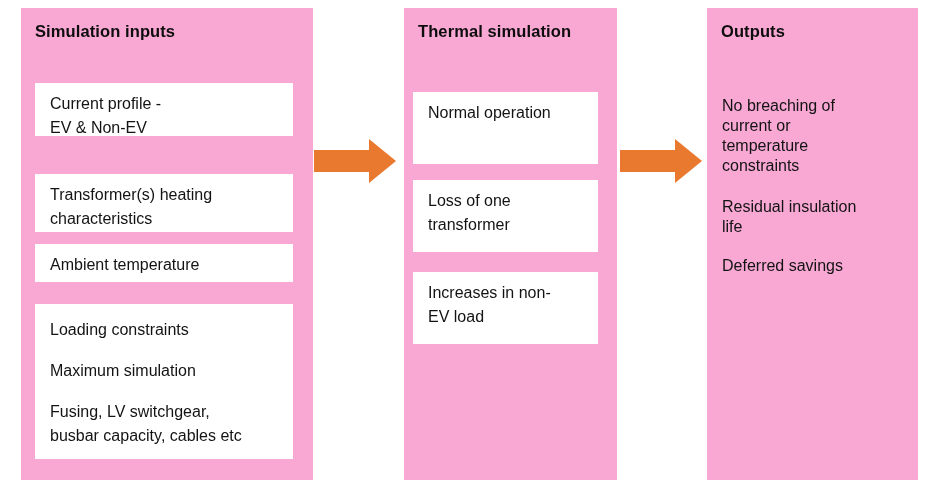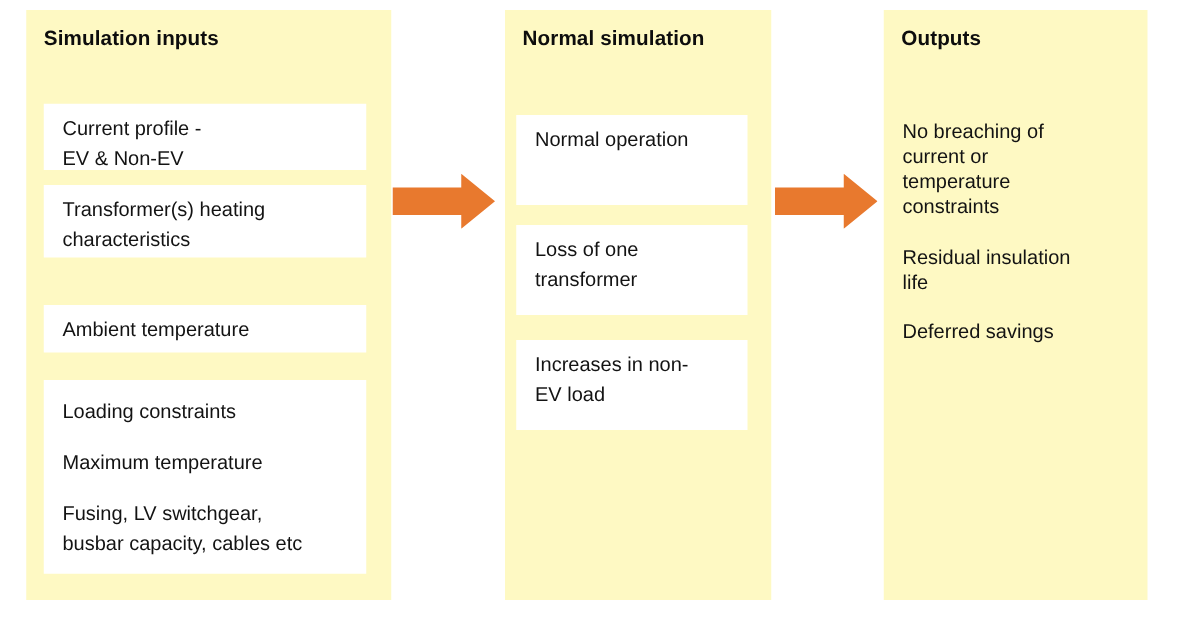--- a/index.html
+++ b/index.html
@@ -19,21 +19,21 @@
   .canvas {
     position: absolute;
     left: 0; top: 0;
     width: 944px;
     height: 494px;
   }
 
   
   .panel {
     position: absolute;
-    background: #fef9c3;
+    background: #f9a8d4;
     box-sizing: border-box;
   }
   .panel-title {
     position: absolute;
     font-size: 16.5px;
     font-weight: bold;
     color: #0d0d0d;
     letter-spacing: 0.1px;
     white-space: nowrap;
   }
@@ -58,21 +58,21 @@
     top: 9px;
     right: 8px;
     font-size: 16px;
     line-height: 24px;
     color: #131313;
     white-space: pre-line;
   }
 
   
   #card-current-profile  { left: 14px; top: 75px;  width: 258px; height: 53px; }
-  #card-transformer      { left: 14px; top: 140px; width: 258px; height: 58px; }
+  #card-transformer      { left: 14px; top: 166px; width: 258px; height: 58px; }
   #card-ambient          { left: 14px; top: 236px; width: 258px; height: 38px; }
   #card-constraints      { left: 14px; top: 296px; width: 258px; height: 155px; }
 
   
   #card-normal-operation { left: 9px; top: 84px;  width: 185px; height: 72px; }
   #card-loss-transformer { left: 9px; top: 172px; width: 185px; height: 72px; }
   #card-increase-nonev   { left: 9px; top: 264px; width: 185px; height: 72px; }
   #card-increase-ev      { left: 9px; top: 352px; width: 185px; height: 72px; }
 
   
@@ -130,34 +130,34 @@
       <div class="card-text">Transformer(s)  heating
 characteristics</div>
     </div>
 
     <div class="card" id="card-ambient">
       <div class="card-text">Ambient temperature</div>
     </div>
 
     <div class="card" id="card-constraints">
       <div class="stack-line" id="constraint-0">Loading constraints</div>
-      <div class="stack-line" id="constraint-1">Maximum temperature</div>
+      <div class="stack-line" id="constraint-1">Maximum simulation</div>
       <div class="stack-line" id="constraint-2">Fusing, LV switchgear,
 busbar capacity, cables etc</div>
     </div>
   </div>
 
   <div class="arrow" id="arrow-1">
     <svg viewBox="0 0 82 44" xmlns="http://www.w3.org/2000/svg" aria-hidden="true">
       <polygon points="0,11 55,11 55,0 82,22 55,44 55,33 0,33" fill="#e8792e"></polygon>
     </svg>
   </div>
 
   <div class="panel" id="panel-thermal">
-    <div class="panel-title" id="title-thermal">Normal simulation</div>
+    <div class="panel-title" id="title-thermal">Thermal simulation</div>
 
     <div class="card" id="card-normal-operation">
       <div class="card-text">Normal operation</div>
     </div>
 
     <div class="card" id="card-loss-transformer">
       <div class="card-text">Loss of one
 transformer</div>
     </div>
 

